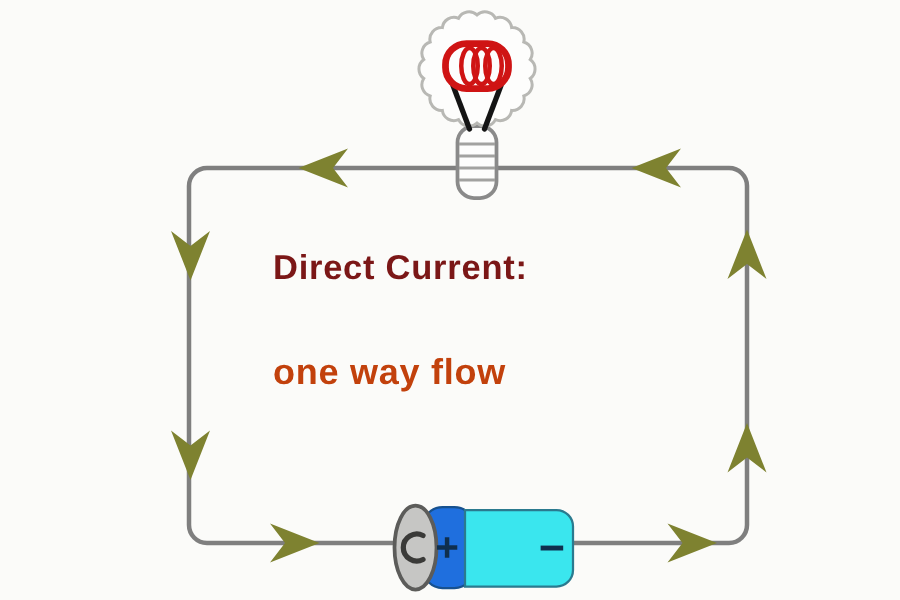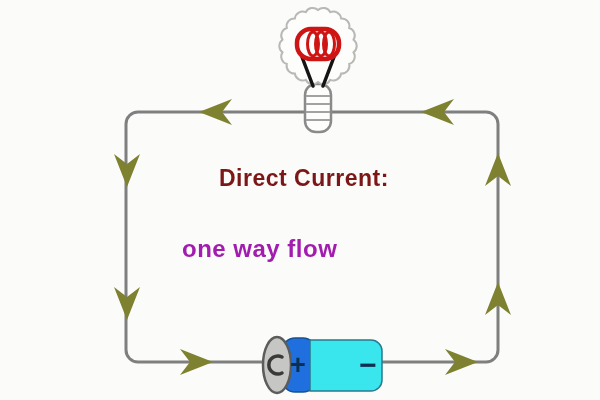--- a/index.html
+++ b/index.html
@@ -62,15 +62,15 @@
     <g>
       <rect x="282" y="338" width="34" height="54" rx="13" stroke="#17518f" stroke-width="1.5" fill="#1f6fde"></rect>
       <path d="M310,340 h61 a11,11 0 0 1 11,11 v29 a11,11 0 0 1 -11,11 h-61 z" stroke="#2a7a8f" stroke-width="1.5" fill="#3ae6ee"></path>
       <ellipse cx="277" cy="365" rx="14" ry="28" stroke="#5c5c5a" stroke-width="2.5" fill="#c6c6c4"></ellipse>
       <path d="M282,357 a9,9 0 1 0 0,16" fill="none" stroke="#3a3a38" stroke-width="3.5" stroke-linecap="round"></path>
       <text class="batt-sym" x="298" y="374" font-size="27" fill="#0f2f4e">+</text>
       <text class="batt-sym" x="368" y="375" font-size="30" fill="#0f2f4e">−</text>
     </g>
   </svg>
 
-  <div class="caption" id="cap1" style="color: rgb(123, 23, 23); margin-left: 37px;">Direct Current:</div>
-  <div class="caption" id="cap2" style="color: #a21caf;">one way flow</div>
+  <div class="caption" id="cap1" style="color: rgb(123, 23, 23);">Direct Current:</div>
+  <div class="caption" id="cap2" style="color: #c2410c;">one way flow</div>
 </div>
 
 </body></html>

